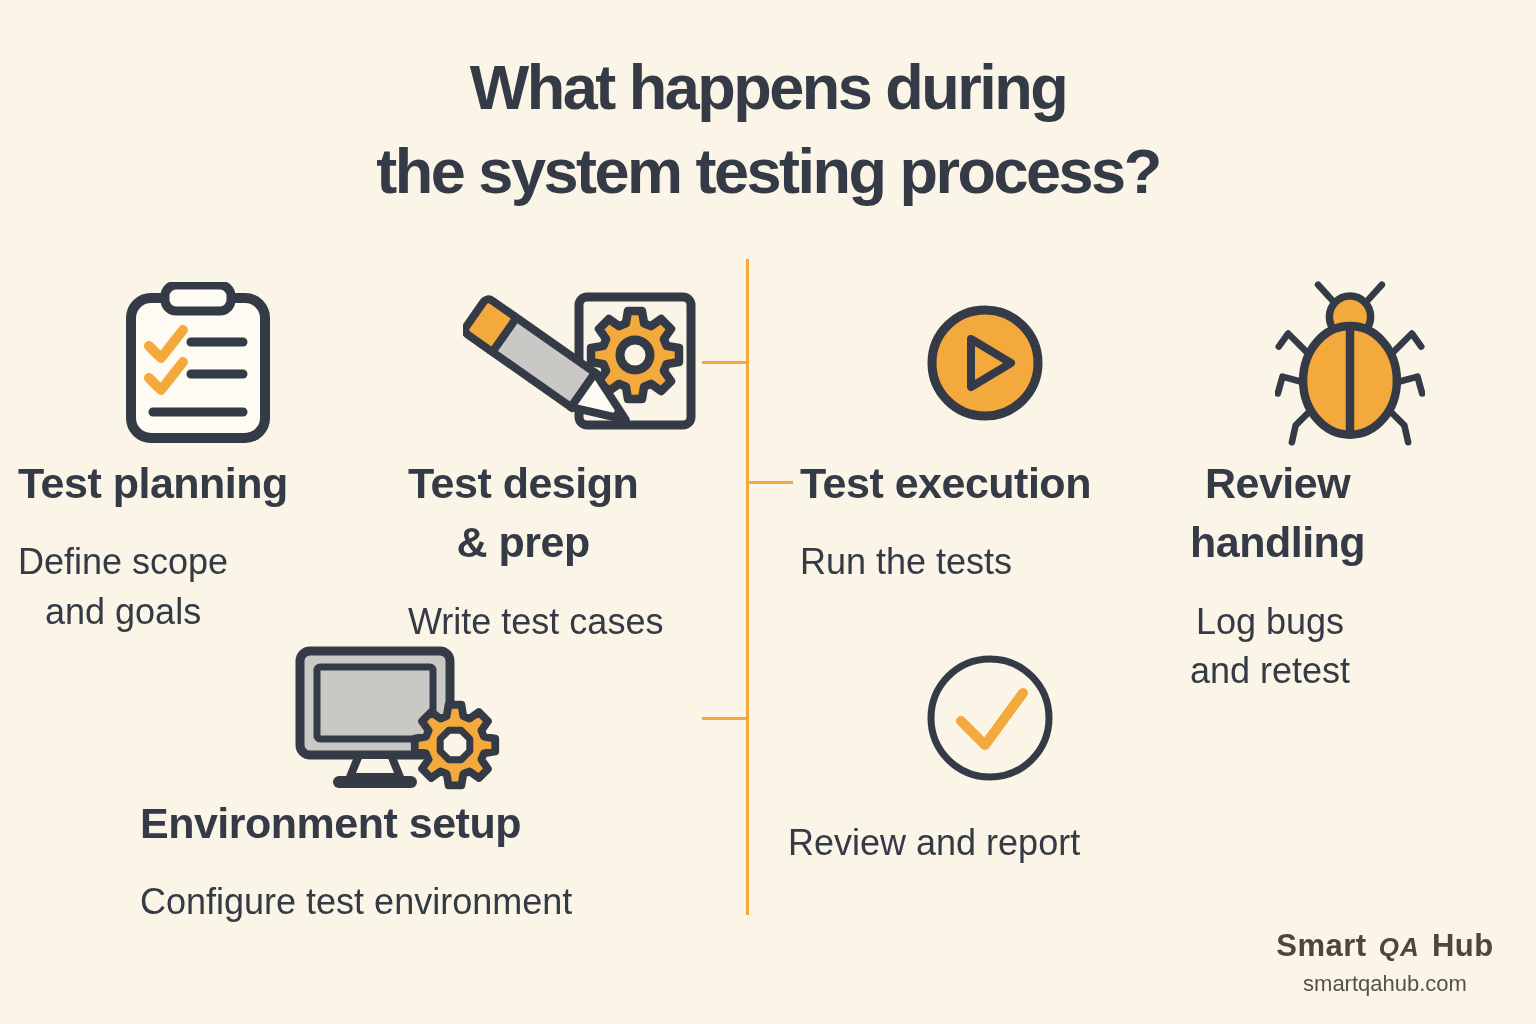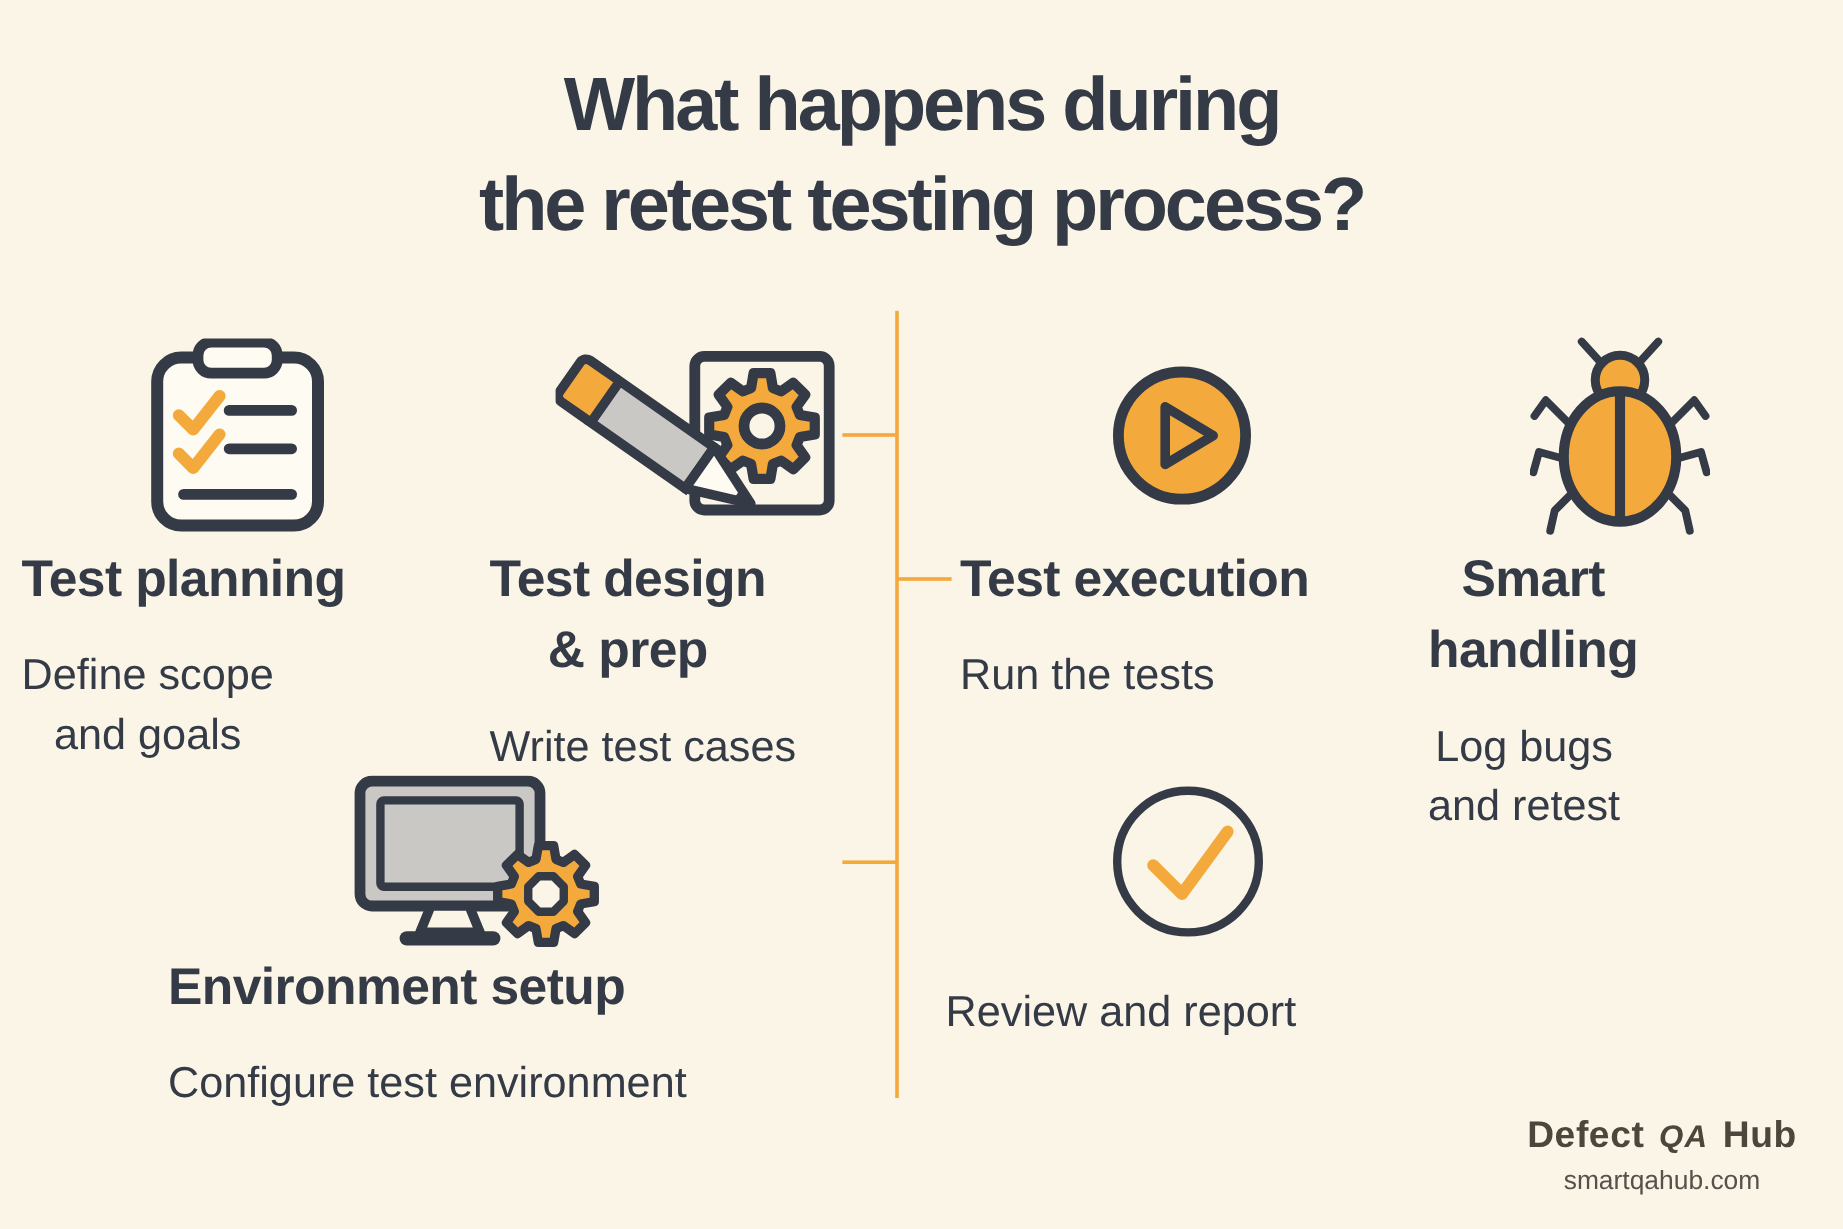--- a/index.html
+++ b/index.html
@@ -38,21 +38,21 @@
   .f-bg{fill:var(--background);}
   .f-ink{fill:var(--ink);}
 </style>
 </head>
 <body>
 
 <div class="canvas">
 
   <div class="main-title">
     <div>What happens during</div>
-    <div>the retest testing process?</div>
+    <div>the system testing process?</div>
   </div>
 
   <div class="vline"></div>
   <div class="tick tick-design"></div>
   <div class="tick tick-exec"></div>
   <div class="tick tick-env"></div>
 
   <div class="stage" style="left:18px;top:272px;width:360px;">
     <div class="icon-box" style="height:182px;">
       <svg width="150" height="162" viewBox="0 0 150 162">
@@ -124,21 +124,21 @@
         <polyline points="40,138 22,156 18,174" class="f-none s-ink" stroke-width="7" stroke-linecap="round" stroke-linejoin="round"></polyline>
         <polyline points="124,80 146,58 156,72" class="f-none s-ink" stroke-width="7" stroke-linecap="round" stroke-linejoin="round"></polyline>
         <polyline points="130,110 152,104 157,122" class="f-none s-ink" stroke-width="7" stroke-linecap="round" stroke-linejoin="round"></polyline>
         <polyline points="120,138 138,156 142,174" class="f-none s-ink" stroke-width="7" stroke-linecap="round" stroke-linejoin="round"></polyline>
         <circle cx="80" cy="40" r="22" class="f-accent s-ink" stroke-width="8"></circle>
         <ellipse cx="80" cy="108" rx="50" ry="58" class="f-accent s-ink" stroke-width="9"></ellipse>
         <line x1="80" y1="50" x2="80" y2="166" class="s-ink" stroke-width="9"></line>
       </svg>
     </div>
     <div class="stage-title">
-      <div>Smart</div>
+      <div>Review</div>
       <div>handling</div>
     </div>
     <div class="stage-sub">
       <div>Log bugs</div>
       <div>and retest</div>
     </div>
   </div>
 
   <div class="stage" style="left:140px;top:642px;width:520px;">
     <div class="icon-box" style="height:152px;">
@@ -168,20 +168,20 @@
         <polyline points="38,70 62,94 100,42" class="f-none s-accent" stroke-width="10" stroke-linecap="round" stroke-linejoin="round"></polyline>
       </svg>
     </div>
     <div class="stage-sub">
       <div>Review and report</div>
     </div>
   </div>
 
   <div class="brand">
     <div class="brand-name">
-      <span>Defect</span>
+      <span>Smart</span>
       <span class="brand-qa">QA</span>
       <span>Hub</span>
     </div>
     <div class="brand-url">smartqahub.com</div>
   </div>
 
 </div>
 
 </body></html>

